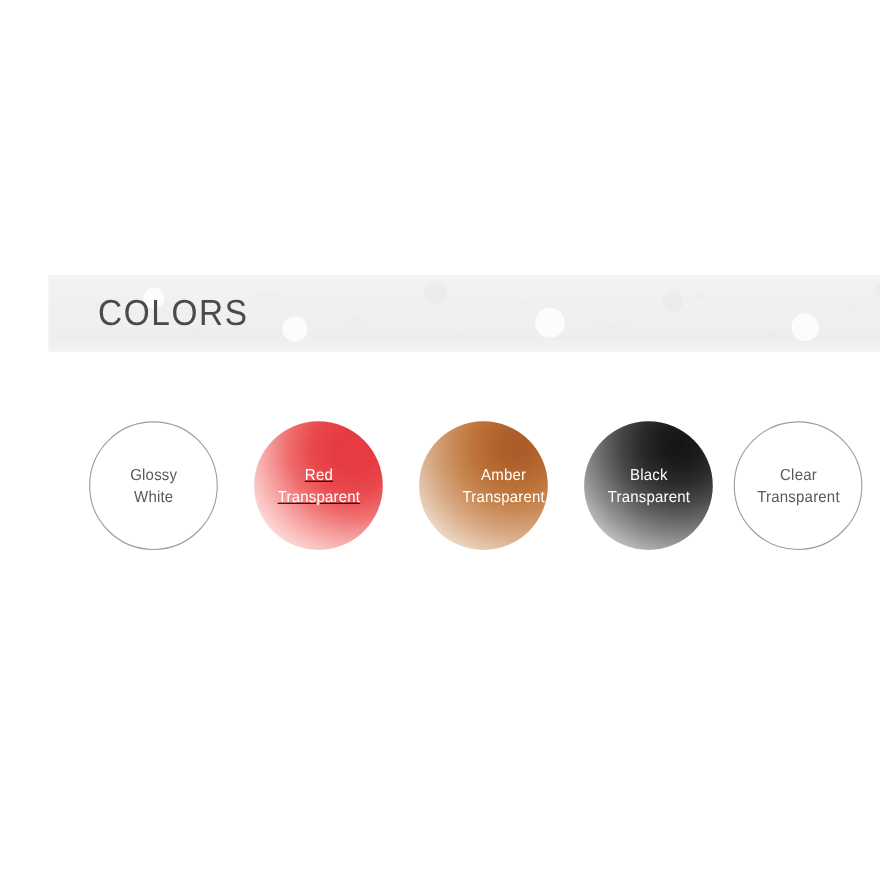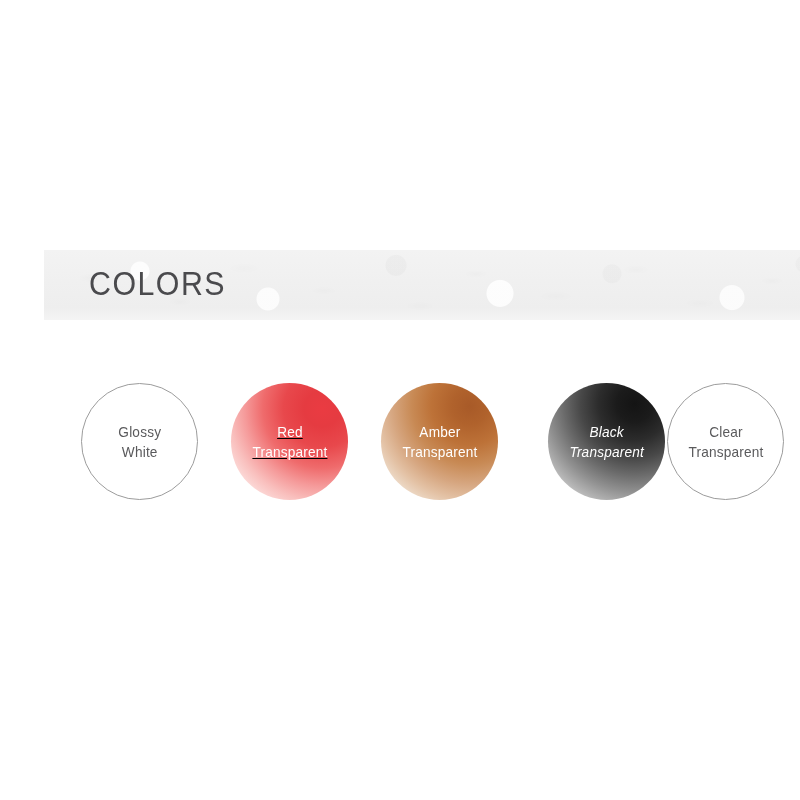--- a/index.html
+++ b/index.html
@@ -197,28 +197,28 @@
       </div>
     </div>
 
     <div class="swatch swatch--red" style="left:187px;">
       <div class="swatch-label">
         <span>Red</span><br>
         <span>Transparent</span>
       </div>
     </div>
 
-    <div class="swatch swatch--amber" style="left:337px;">
+    <div class="swatch swatch--amber" style="left:337px;justify-content:flex-end;">
       <div class="swatch-label">
         <span>Amber</span><br>
         <span>Transparent</span>
       </div>
     </div>
 
-    <div class="swatch swatch--black" style="left:504px;font-style:italic;">
+    <div class="swatch swatch--black" style="left:487px;">
       <div class="swatch-label">
         <span>Black</span><br>
         <span>Transparent</span>
       </div>
     </div>
 
     <div class="swatch swatch--outline" style="left:623px;">
       <div class="swatch-label">
         <span>Clear</span><br>
         <span>Transparent</span>

